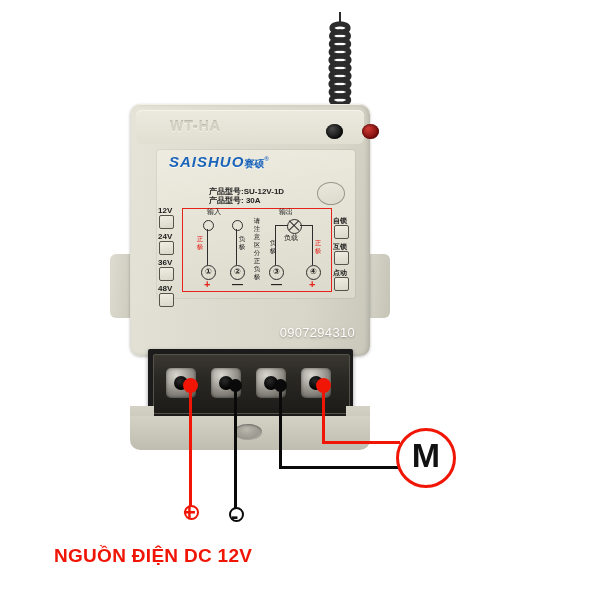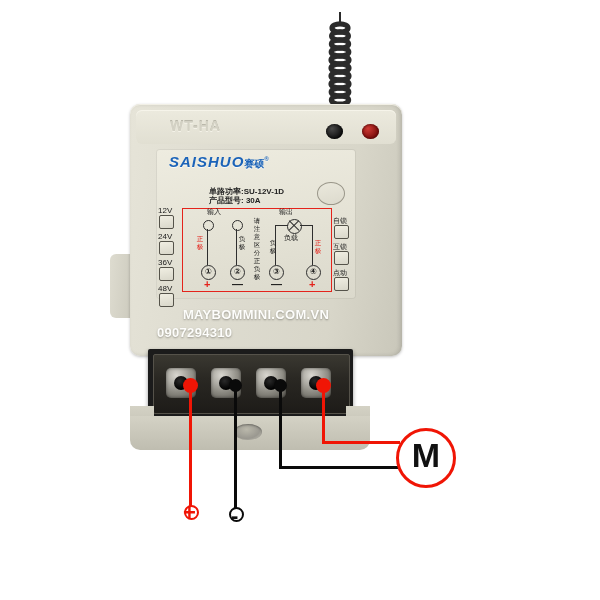--- a/index.html
+++ b/index.html
@@ -13,21 +13,21 @@
   
   .antenna{position:absolute;left:327px;top:14px;width:26px;height:95px;}
   .antenna .coil{position:absolute;left:0;top:0;width:26px;height:95px;}
   .ant-wire{position:absolute;left:12px;top:-2px;width:2px;height:14px;background:#2b2b2b;}
 
   
   .device{
     position:absolute;left:110px;top:104px;width:280px;height:360px;
   }
   .shell{
-    position:absolute;left:20px;top:0;width:272px;height:252px;
+    position:absolute;left:20px;top:0;width:240px;height:252px;
     background:linear-gradient(100deg,#e6e4d8 0%,#dedcd0 35%,#d8d6c9 75%,#c9c7ba 100%);
     border-radius:10px;
     box-shadow:inset 0 1px 0 #f2f0e6, inset -2px 0 4px rgba(0,0,0,.13), 0 1px 3px rgba(0,0,0,.25);
   }
   .shell:before{
     content:"";position:absolute;left:6px;top:6px;right:6px;height:34px;
     border-radius:6px;
     background:linear-gradient(180deg,#eceade,#e1dfd2);
     box-shadow:inset 0 1px 0 #f6f4ea;
   }
@@ -115,39 +115,39 @@
     content:"";position:absolute;left:-1px;top:5px;width:14px;height:1.2px;background:#2e2e2e;
     transform-origin:center;
   }
   .lamp:before{transform:rotate(45deg);}
   .lamp:after{transform:rotate(-45deg);}
 
   
   .selcol{position:absolute;}
   .sel-item{position:relative;height:26px;}
   .sel-lbl{
-    position:absolute;left:0;top:0;font-size:8px;font-weight:normal;color:#1a1a1a;
+    position:absolute;left:0;top:0;font-size:8px;font-weight:bold;color:#1a1a1a;
     white-space:nowrap;
   }
   .sel-lbl.cn{font-size:7px;}
   .sel-box{
     position:absolute;left:1px;top:9px;width:13px;height:12px;
     border:1.3px solid #55534a;border-radius:2px;
     background:linear-gradient(170deg,#f0eee2,#d9d7ca);
   }
 
   
   .wm1{
     position:absolute;left:27px;top:203px;width:198px;text-align:center;
     font-size:13px;font-weight:bold;color:#fdfdfb;letter-spacing:.3px;
     text-shadow:0 1px 2px rgba(90,88,78,.55);white-space:nowrap;
   }
   .wm2{
-    position:absolute;left:27px;top:221px;width:198px;text-align:left;
-    font-size:13px;font-weight:bold;color:#fdfdfb;letter-spacing:.3px;
+    position:absolute;left:27px;top:221px;width:198px;text-align:right;
+    font-size:13px;font-weight:normal;color:#fdfdfb;letter-spacing:.3px;
     text-shadow:0 1px 2px rgba(90,88,78,.55);
   }
 
   
   .tb-outer{
     position:absolute;left:38px;top:245px;width:205px;height:72px;
     background:#1b1b1b;border-radius:2px;
     box-shadow:0 2px 4px rgba(0,0,0,.4);
   }
   .tb-inner{
@@ -251,21 +251,21 @@
 
       <div class="led black"></div>
       <div class="led red"></div>
 
       <div class="label">
 
         <div class="brand">
           <span>SAISHUO</span><span class="brand-cn">赛硕</span><span class="brand-r">®</span>
         </div>
 
-        <div class="model">单路功率:SU-12V-1D</div>
+        <div class="model">产品型号:SU-12V-1D</div>
         <div class="power">产品型号:      30A</div>
 
         <div class="learn-btn"></div>
 
         <div class="selcol" style="left:1px;top:56px;">
           <div class="sel-item">
             <span class="sel-lbl">12V</span>
             <span class="sel-box"></span>
           </div>
           <div class="sel-item">
@@ -326,21 +326,20 @@
           <div class="cn-v" style="left:86px;top:30px;">负极</div>
           <div class="sign minus" style="left:88px;top:70px;">—</div>
 
           <div class="vline dg" style="left:129px;top:16px;height:40px;"></div>
           <div class="term-num" style="left:123px;top:56px;">④</div>
           <div class="cn-v red" style="left:131px;top:30px;">正极</div>
           <div class="sign plus" style="left:126px;top:70px;">+</div>
         </div>
       </div>
 
-      <div class="wm1">MAYBOMMINI.COM.VN</div>
       <div class="wm2">0907294310</div>
     </div>
 
     <div class="tb-outer">
       <div class="tb-inner">
         <div class="screw" style="left:12px;">
             <span class="hole"></span>
           </div>
         <div class="screw" style="left:57px;">
             <span class="hole"></span>
@@ -372,14 +371,15 @@
   <div class="dot-blk" style="left:274px;top:379px;"></div>
   <div class="wire-k" style="left:279px;top:385px;width:2.5px;height:83px;"></div>
   <div class="wire-k" style="left:279px;top:466px;width:120px;height:2.5px;"></div>
 
   <div class="dot-red" style="left:316px;top:378px;"></div>
   <div class="wire-r" style="left:322px;top:385px;width:2.5px;height:58px;"></div>
   <div class="wire-r" style="left:322px;top:441px;width:78px;height:2.5px;"></div>
 
   <div class="motor">M</div>
 
+  <div class="cap-src">NGUỒN ĐIỆN DC 12V</div>
 
 </div>
 
 </body></html>

